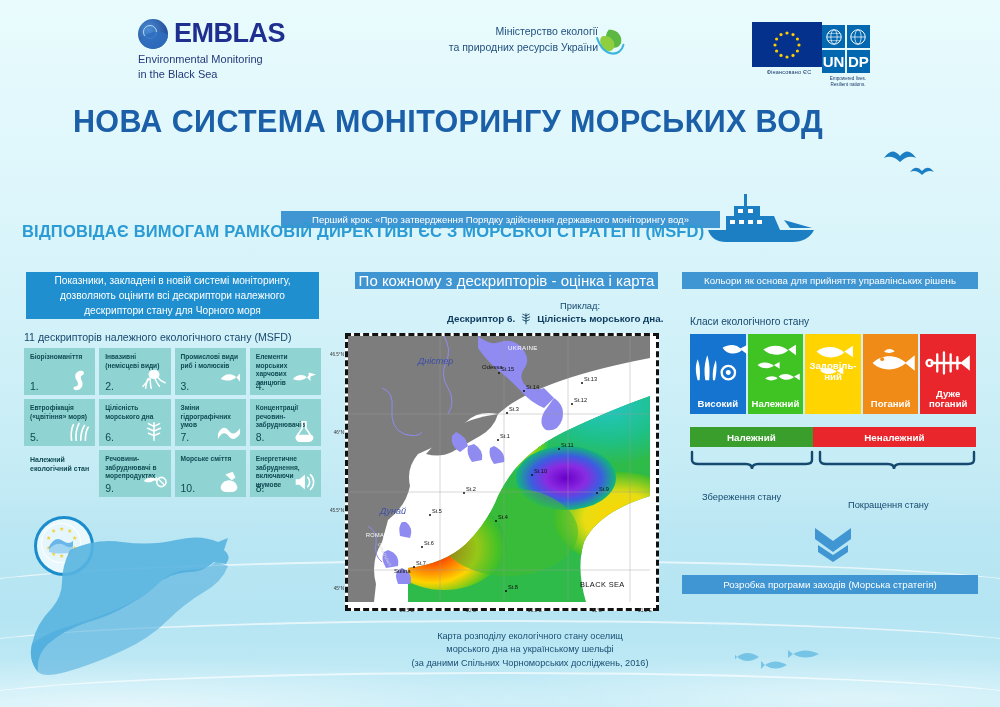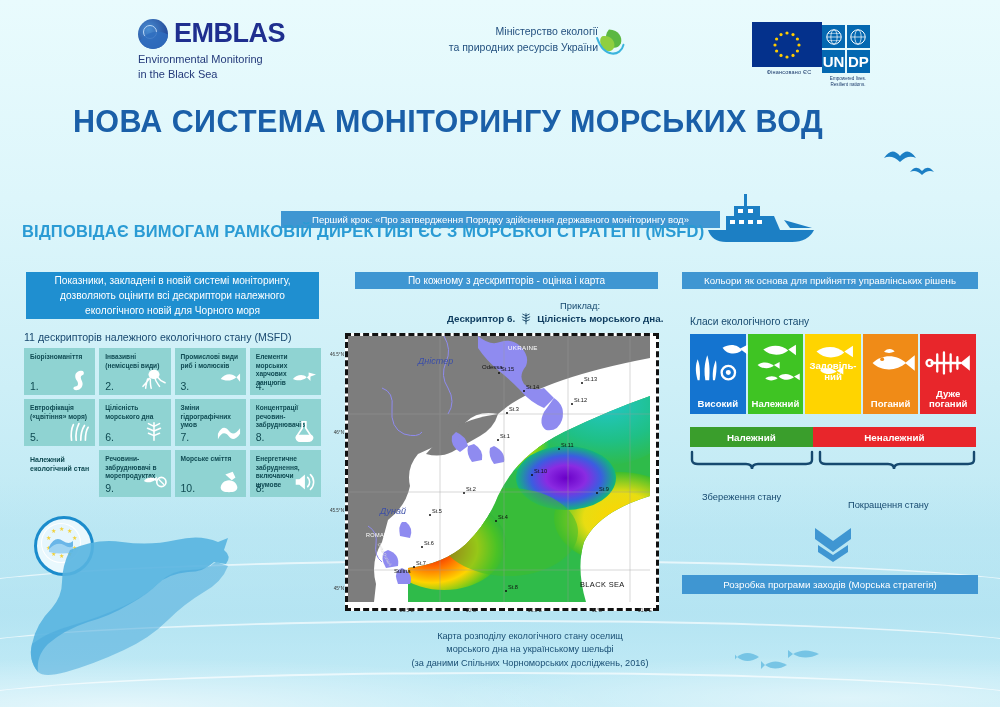--- a/index.html
+++ b/index.html
@@ -61,21 +61,21 @@
     display:grid;grid-template-columns:repeat(4,1fr);gap:4px;}
   .dcard{background:#8fd3d2;height:47px;position:relative;padding:5px 5px 0 6px;box-sizing:border-box;overflow:hidden;}
   .dcard.blank{background:transparent;}
   .dlabel{font-size:6.6px;color:#0f4a52;font-weight:bold;line-height:1.3;}
   .dnum{position:absolute;left:6px;bottom:3px;font-size:10.5px;color:#0f4a52;}
   .dicon{position:absolute;right:4px;bottom:3px;width:26px;height:24px;}
   .dcard.blank .dlabel{color:#0f4a52;font-size:7px;}
 
   
   #descriptor-banner{position:absolute;left:355px;top:272px;width:303px;height:17px;
-    background:#3f96d2;color:#fff;font-size:10px;line-height:17px;text-align:center;}
+    background:#3f96d2;color:#fff;font-size:15px;line-height:17px;text-align:center;}
   #example-label{position:absolute;left:560px;top:300px;font-size:9.4px;color:#16496f;}
   #descriptor6-line{position:absolute;left:447px;top:311px;font-size:9.8px;font-weight:bold;color:#0d3b5e;
     display:flex;align-items:center;gap:4px;}
 
   #map-figure{position:absolute;left:326px;top:330px;width:335px;height:285px;}
   #map-frame{position:absolute;left:19px;top:3px;width:308px;height:272px;
     border:3px dashed #111;background:#fff;overflow:hidden;}
   .map-water-lbl{position:absolute;font-size:7px;color:#3b4ea8;font-style:italic;}
   .map-town{position:absolute;font-size:6px;color:#111;}
   .map-st{position:absolute;font-size:5.6px;color:#111;}
@@ -194,21 +194,21 @@
       <div>Empowered lives.</div>
       <div>Resilient nations.</div>
     </div>
   </div>
 </div>
 
 <div id="main-title">НОВА СИСТЕМА МОНІТОРИНГУ МОРСЬКИХ ВОД</div>
 <div id="first-step-bar">Перший крок: «Про затвердження Порядку здійснення державного моніторингу вод»</div>
 <div id="msfd-line">ВІДПОВІДАЄ ВИМОГАМ РАМКОВІЙ ДИРЕКТИВІ ЄС З МОРСЬКОЇ СТРАТЕГІЇ (MSFD)</div>
 
-<div id="indicators-banner">Показники, закладені в новій системі моніторингу, дозволяють оцінити всі дескриптори належного екологічного новій для Чорного моря</div>
+<div id="indicators-banner">Показники, закладені в новій системі моніторингу, дозволяють оцінити всі дескриптори належного дескриптори стану для Чорного моря</div>
 <div id="descriptors-caption">11 дескрипторів належного екологічного стану (MSFD)</div>
 <div id="descriptor-grid">
     <div class="dcard">
       <div class="dlabel">Біорізноманіття</div>
       <div class="dnum">1.</div>
       <svg class="dicon" viewBox="0 0 26 26">
         <path d="M17 3c2 0 3 2 2 4-1 1-3 1-3 3 0 3 2 4 2 7 0 4-3 7-7 7-2 0-3-1-3-2s1-2 2-2c2 0 3-1 3-3 0-3-3-4-3-8 0-4 3-6 7-6z" fill="#fff"></path>
       </svg>
     </div>
     <div class="dcard">

